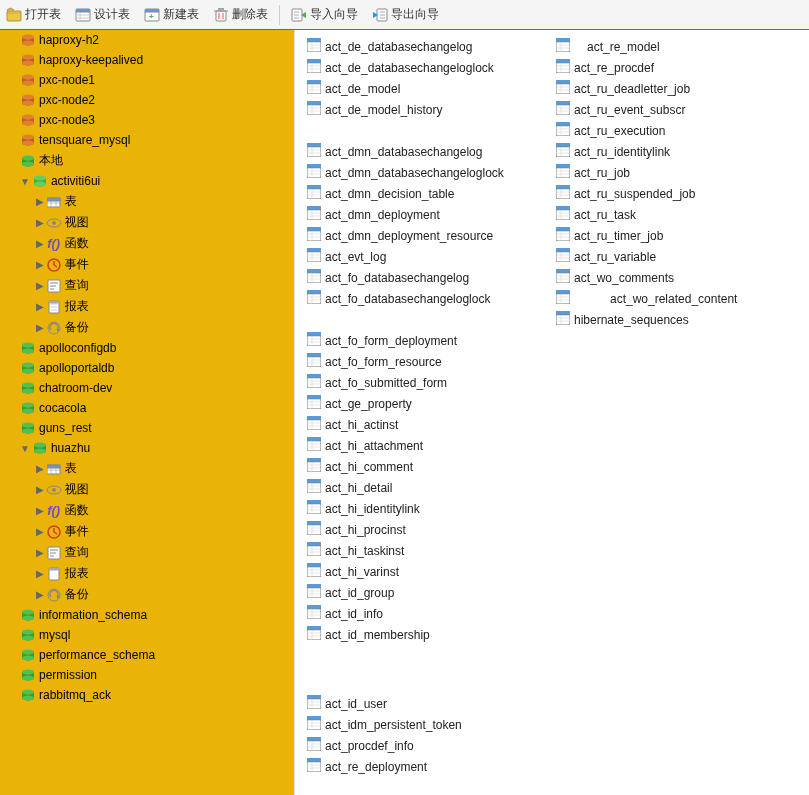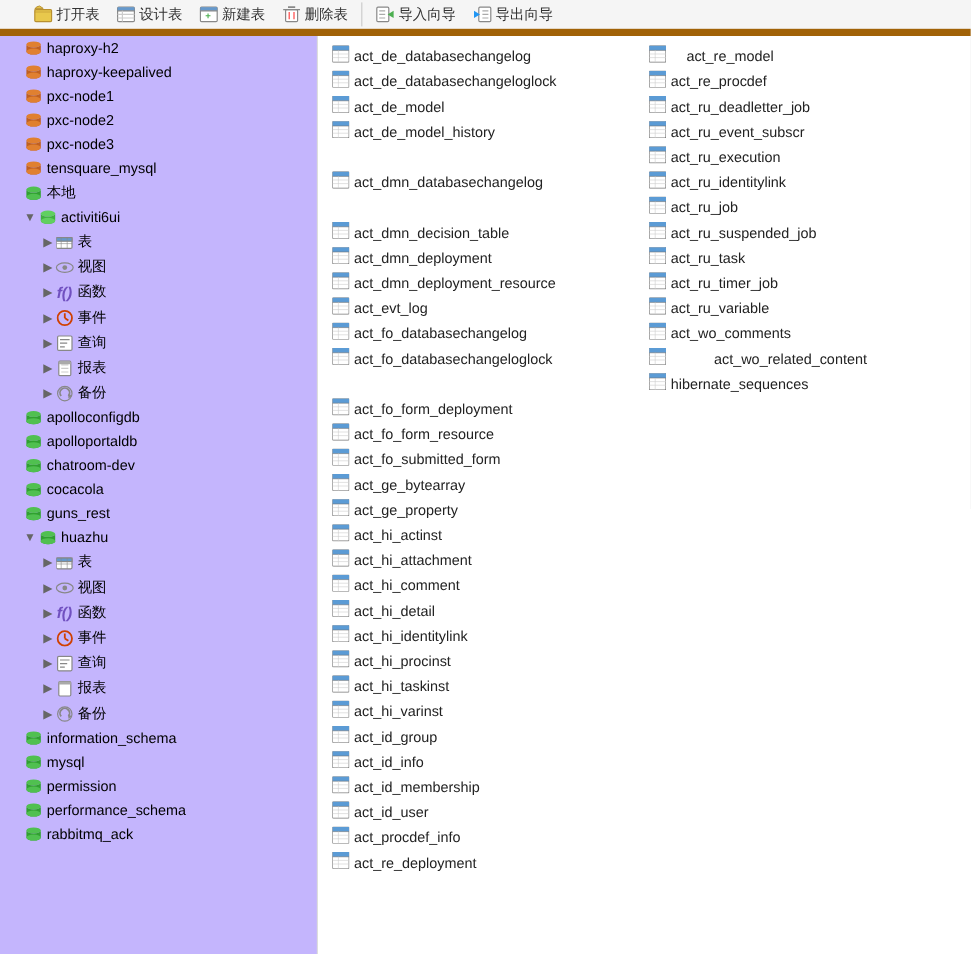--- a/index.html
+++ b/index.html
@@ -1,35 +1,35 @@
 <!DOCTYPE html>
 <html><head>
   <meta charset="utf-8">
   <style>
     * { margin: 0; padding: 0; box-sizing: border-box; }
     body { font-family: 'Microsoft YaHei', Arial, sans-serif; font-size: 12px; background: #f0f0f0; display: flex; flex-direction: column; width: 809px; height: 795px; overflow: hidden; }
 
     
     #toolbar {
-      display: flex; align-items: center; background: #f5f5f5; border-bottom: 6px solid #a16207;
-      padding: 3px 22px; gap: 2px; height: 30px; flex-shrink: 0;
+      display: flex; align-items: center; background: #f5f5f5; border-bottom: 1px solid #a16207;
+      padding: 3px 0; gap: 2px; height: 30px; flex-shrink: 0;
     }
     .toolbar-btn {
       display: flex; align-items: center; gap: 3px; padding: 2px 6px;
       cursor: pointer; font-size: 12px; color: #333; border: none; background: transparent;
       white-space: nowrap;
     }
     .toolbar-icon { width: 16px; height: 16px; display: inline-flex; align-items: center; justify-content: center; }
 
     
     #main { display: flex; flex: 1; overflow: hidden; }
 
     
     #sidebar {
-      width: 265px; background: #c4b5fd; border-right: 1px solid #ddd;
+      width: 295px; background: #eab308; border-right: 1px solid #ddd;
       overflow-y: auto; flex-shrink: 0; font-size: 12px;
     }
     .tree-item {
       display: flex; align-items: center; padding: 2px 4px; cursor: pointer;
       white-space: nowrap; user-select: none;
     }
     .tree-item .indent { display: inline-block; width: 16px; flex-shrink: 0; }
     .tree-item .icon { width: 16px; height: 16px; margin-right: 3px; flex-shrink: 0; display: inline-flex; align-items: center; justify-content: center; }
     .tree-item .label { flex: 1; }
 
@@ -523,33 +523,33 @@
 
     <div class="tree-item">
       <span class="indent"></span>
       <span class="icon">
           <svg width="14" height="14" viewBox="0 0 14 14">
             <ellipse cx="7" cy="4" rx="6" ry="2.5" fill="#50c050"></ellipse>
             <path d="M1 4 v6 a6 2.5 0 0 0 12 0 V4 a6 2.5 0 0 1 -12 0" fill="#30a030"></path>
             <ellipse cx="7" cy="10" rx="6" ry="2.5" fill="#50c050"></ellipse>
           </svg>
         </span>
+      <span class="label">performance_schema</span>
+    </div>
+
+    <div class="tree-item">
+      <span class="indent"></span>
+      <span class="icon">
+          <svg width="14" height="14" viewBox="0 0 14 14">
+            <ellipse cx="7" cy="4" rx="6" ry="2.5" fill="#50c050"></ellipse>
+            <path d="M1 4 v6 a6 2.5 0 0 0 12 0 V4 a6 2.5 0 0 1 -12 0" fill="#30a030"></path>
+            <ellipse cx="7" cy="10" rx="6" ry="2.5" fill="#50c050"></ellipse>
+          </svg>
+        </span>
       <span class="label">permission</span>
-    </div>
-
-    <div class="tree-item">
-      <span class="indent"></span>
-      <span class="icon">
-          <svg width="14" height="14" viewBox="0 0 14 14">
-            <ellipse cx="7" cy="4" rx="6" ry="2.5" fill="#50c050"></ellipse>
-            <path d="M1 4 v6 a6 2.5 0 0 0 12 0 V4 a6 2.5 0 0 1 -12 0" fill="#30a030"></path>
-            <ellipse cx="7" cy="10" rx="6" ry="2.5" fill="#50c050"></ellipse>
-          </svg>
-        </span>
-      <span class="label">performance_schema</span>
     </div>
 
     <div class="tree-item">
       <span class="indent"></span>
       <span class="icon">
           <svg width="14" height="14" viewBox="0 0 14 14">
             <ellipse cx="7" cy="4" rx="6" ry="2.5" fill="#50c050"></ellipse>
             <path d="M1 4 v6 a6 2.5 0 0 0 12 0 V4 a6 2.5 0 0 1 -12 0" fill="#30a030"></path>
             <ellipse cx="7" cy="10" rx="6" ry="2.5" fill="#50c050"></ellipse>
           </svg>
@@ -676,20 +676,31 @@
           <span style="flex-shrink: 0;"><svg width="14" height="14" viewBox="0 0 14 14">
               <rect x="0" y="0" width="14" height="14" rx="1" fill="#fff" stroke="#777" stroke-width="1"></rect>
               <rect x="0" y="0" width="14" height="4" fill="#5b9bd5"></rect>
               <line x1="0" y1="4" x2="14" y2="4" stroke="#777" stroke-width="0.5"></line>
               <line x1="0" y1="7" x2="14" y2="7" stroke="#ccc" stroke-width="0.5"></line>
               <line x1="0" y1="10" x2="14" y2="10" stroke="#ccc" stroke-width="0.5"></line>
               <line x1="5" y1="4" x2="5" y2="14" stroke="#ccc" stroke-width="0.5"></line>
             </svg></span>
           <span>act_ru_identitylink</span>
         </div>
+        <div class="table-entry" style="grid-column: 1;">
+          <span style="flex-shrink: 0;"><svg width="14" height="14" viewBox="0 0 14 14">
+              <rect x="0" y="0" width="14" height="14" rx="1" fill="#fff" stroke="#777" stroke-width="1"></rect>
+              <rect x="0" y="0" width="14" height="4" fill="#5b9bd5"></rect>
+              <line x1="0" y1="4" x2="14" y2="4" stroke="#777" stroke-width="0.5"></line>
+              <line x1="0" y1="7" x2="14" y2="7" stroke="#ccc" stroke-width="0.5"></line>
+              <line x1="0" y1="10" x2="14" y2="10" stroke="#ccc" stroke-width="0.5"></line>
+              <line x1="5" y1="4" x2="5" y2="14" stroke="#ccc" stroke-width="0.5"></line>
+            </svg></span>
+          <span>act_dmn_databasechangeloglock</span>
+        </div>
         <div class="table-entry" style="grid-column: 2;">
           <span style="flex-shrink: 0;"><svg width="14" height="14" viewBox="0 0 14 14">
               <rect x="0" y="0" width="14" height="14" rx="1" fill="#fff" stroke="#777" stroke-width="1"></rect>
               <rect x="0" y="0" width="14" height="4" fill="#5b9bd5"></rect>
               <line x1="0" y1="4" x2="14" y2="4" stroke="#777" stroke-width="0.5"></line>
               <line x1="0" y1="7" x2="14" y2="7" stroke="#ccc" stroke-width="0.5"></line>
               <line x1="0" y1="10" x2="14" y2="10" stroke="#ccc" stroke-width="0.5"></line>
               <line x1="5" y1="4" x2="5" y2="14" stroke="#ccc" stroke-width="0.5"></line>
             </svg></span>
           <span>act_ru_job</span>
@@ -872,31 +883,20 @@
         </div>
         <div class="table-entry" style="grid-column: 1;">
           <span style="flex-shrink: 0;"><svg width="14" height="14" viewBox="0 0 14 14">
               <rect x="0" y="0" width="14" height="14" rx="1" fill="#fff" stroke="#777" stroke-width="1"></rect>
               <rect x="0" y="0" width="14" height="4" fill="#5b9bd5"></rect>
               <line x1="0" y1="4" x2="14" y2="4" stroke="#777" stroke-width="0.5"></line>
               <line x1="0" y1="7" x2="14" y2="7" stroke="#ccc" stroke-width="0.5"></line>
               <line x1="0" y1="10" x2="14" y2="10" stroke="#ccc" stroke-width="0.5"></line>
               <line x1="5" y1="4" x2="5" y2="14" stroke="#ccc" stroke-width="0.5"></line>
             </svg></span>
-          <span>act_ge_bytearray</span>
-        </div>
-        <div class="table-entry" style="grid-column: 1;">
-          <span style="flex-shrink: 0;"><svg width="14" height="14" viewBox="0 0 14 14">
-              <rect x="0" y="0" width="14" height="14" rx="1" fill="#fff" stroke="#777" stroke-width="1"></rect>
-              <rect x="0" y="0" width="14" height="4" fill="#5b9bd5"></rect>
-              <line x1="0" y1="4" x2="14" y2="4" stroke="#777" stroke-width="0.5"></line>
-              <line x1="0" y1="7" x2="14" y2="7" stroke="#ccc" stroke-width="0.5"></line>
-              <line x1="0" y1="10" x2="14" y2="10" stroke="#ccc" stroke-width="0.5"></line>
-              <line x1="5" y1="4" x2="5" y2="14" stroke="#ccc" stroke-width="0.5"></line>
-            </svg></span>
           <span>act_ge_property</span>
         </div>
         <div class="table-entry" style="grid-column: 1;">
           <span style="flex-shrink: 0;"><svg width="14" height="14" viewBox="0 0 14 14">
               <rect x="0" y="0" width="14" height="14" rx="1" fill="#fff" stroke="#777" stroke-width="1"></rect>
               <rect x="0" y="0" width="14" height="4" fill="#5b9bd5"></rect>
               <line x1="0" y1="4" x2="14" y2="4" stroke="#777" stroke-width="0.5"></line>
               <line x1="0" y1="7" x2="14" y2="7" stroke="#ccc" stroke-width="0.5"></line>
               <line x1="0" y1="10" x2="14" y2="10" stroke="#ccc" stroke-width="0.5"></line>
               <line x1="5" y1="4" x2="5" y2="14" stroke="#ccc" stroke-width="0.5"></line>
@@ -1006,30 +1006,41 @@
           <span style="flex-shrink: 0;"><svg width="14" height="14" viewBox="0 0 14 14">
               <rect x="0" y="0" width="14" height="14" rx="1" fill="#fff" stroke="#777" stroke-width="1"></rect>
               <rect x="0" y="0" width="14" height="4" fill="#5b9bd5"></rect>
               <line x1="0" y1="4" x2="14" y2="4" stroke="#777" stroke-width="0.5"></line>
               <line x1="0" y1="7" x2="14" y2="7" stroke="#ccc" stroke-width="0.5"></line>
               <line x1="0" y1="10" x2="14" y2="10" stroke="#ccc" stroke-width="0.5"></line>
               <line x1="5" y1="4" x2="5" y2="14" stroke="#ccc" stroke-width="0.5"></line>
             </svg></span>
           <span>act_id_membership</span>
         </div>
-        <div class="table-entry" style="grid-column: 1;">
+        <div class="table-entry" style="grid-column: 1; margin-top: 48px;">
           <span style="flex-shrink: 0;"><svg width="14" height="14" viewBox="0 0 14 14">
               <rect x="0" y="0" width="14" height="14" rx="1" fill="#fff" stroke="#777" stroke-width="1"></rect>
               <rect x="0" y="0" width="14" height="4" fill="#5b9bd5"></rect>
               <line x1="0" y1="4" x2="14" y2="4" stroke="#777" stroke-width="0.5"></line>
               <line x1="0" y1="7" x2="14" y2="7" stroke="#ccc" stroke-width="0.5"></line>
               <line x1="0" y1="10" x2="14" y2="10" stroke="#ccc" stroke-width="0.5"></line>
               <line x1="5" y1="4" x2="5" y2="14" stroke="#ccc" stroke-width="0.5"></line>
             </svg></span>
           <span>act_id_user</span>
+        </div>
+        <div class="table-entry" style="grid-column: 1;">
+          <span style="flex-shrink: 0;"><svg width="14" height="14" viewBox="0 0 14 14">
+              <rect x="0" y="0" width="14" height="14" rx="1" fill="#fff" stroke="#777" stroke-width="1"></rect>
+              <rect x="0" y="0" width="14" height="4" fill="#5b9bd5"></rect>
+              <line x1="0" y1="4" x2="14" y2="4" stroke="#777" stroke-width="0.5"></line>
+              <line x1="0" y1="7" x2="14" y2="7" stroke="#ccc" stroke-width="0.5"></line>
+              <line x1="0" y1="10" x2="14" y2="10" stroke="#ccc" stroke-width="0.5"></line>
+              <line x1="5" y1="4" x2="5" y2="14" stroke="#ccc" stroke-width="0.5"></line>
+            </svg></span>
+          <span>act_idm_persistent_token</span>
         </div>
         <div class="table-entry" style="grid-column: 1;">
           <span style="flex-shrink: 0;"><svg width="14" height="14" viewBox="0 0 14 14">
               <rect x="0" y="0" width="14" height="14" rx="1" fill="#fff" stroke="#777" stroke-width="1"></rect>
               <rect x="0" y="0" width="14" height="4" fill="#5b9bd5"></rect>
               <line x1="0" y1="4" x2="14" y2="4" stroke="#777" stroke-width="0.5"></line>
               <line x1="0" y1="7" x2="14" y2="7" stroke="#ccc" stroke-width="0.5"></line>
               <line x1="0" y1="10" x2="14" y2="10" stroke="#ccc" stroke-width="0.5"></line>
               <line x1="5" y1="4" x2="5" y2="14" stroke="#ccc" stroke-width="0.5"></line>
             </svg></span>

